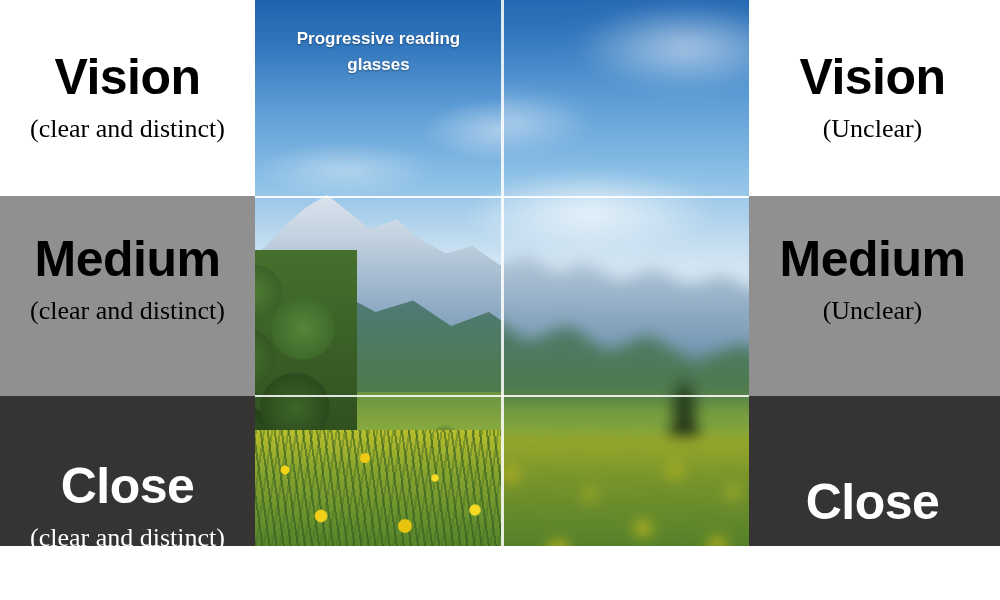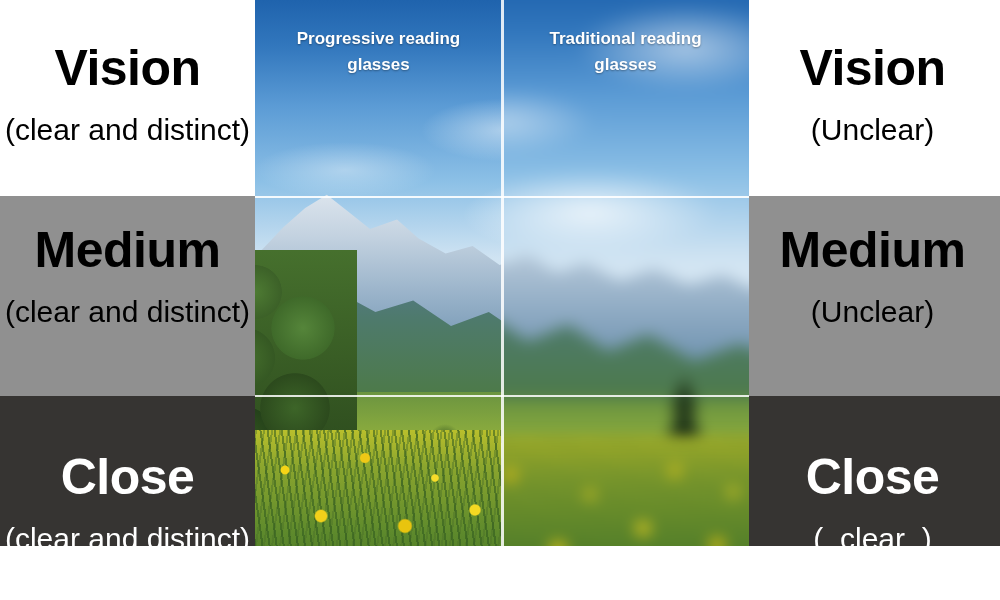--- a/index.html
+++ b/index.html
@@ -48,25 +48,26 @@
 
   .cell .title {
     font-size: 50px;
     font-weight: 700;
     line-height: 1.05;
     letter-spacing: -0.5px;
     margin: 0 0 10px 0;
     white-space: nowrap;
   }
   .cell .subtitle {
-    font-size: 30px;
+    font-size: 26px;
     font-weight: 400;
     line-height: 1.1;
-    margin: 8px;
+    margin: 1px;
     white-space: pre;
+    font-family: Liberation Serif, serif;
   }
   .dark-text  { color: #000000; }
   .light-text { color: #ffffff; }
 
   
   .photo {
     position: absolute;
     left: 255px;
     top: 0;
     width: 494px;
@@ -259,21 +260,20 @@
       <div class="scene" style="top:-397px;">
         <div class="meadow"></div>
       </div>
     </div>
 
     <div class="guide-v"></div>
     <div class="guide-h1"></div>
     <div class="guide-h2"></div>
 
     <div class="caption caption-left">Progressive reading glasses</div>
-    <div class="caption caption-right">Traditional reading glasses</div>
   </div>
 
   <div class="cell cell-left row-vision">
     <div class="title dark-text">Vision</div>
     <div class="subtitle dark-text">(clear and distinct)</div>
   </div>
   <div class="cell cell-right row-vision">
     <div class="title dark-text">Vision</div>
     <div class="subtitle dark-text">(Unclear)</div>
   </div>
@@ -286,16 +286,15 @@
     <div class="title dark-text">Medium</div>
     <div class="subtitle dark-text">(Unclear)</div>
   </div>
 
   <div class="cell cell-left row-close">
     <div class="title light-text">Close</div>
     <div class="subtitle light-text">(clear and distinct)</div>
   </div>
   <div class="cell cell-right row-close">
     <div class="title light-text">Close</div>
-    <div class="subtitle light-text">(  clear  )</div>
   </div>
 
 </div>
 
 </body></html>

